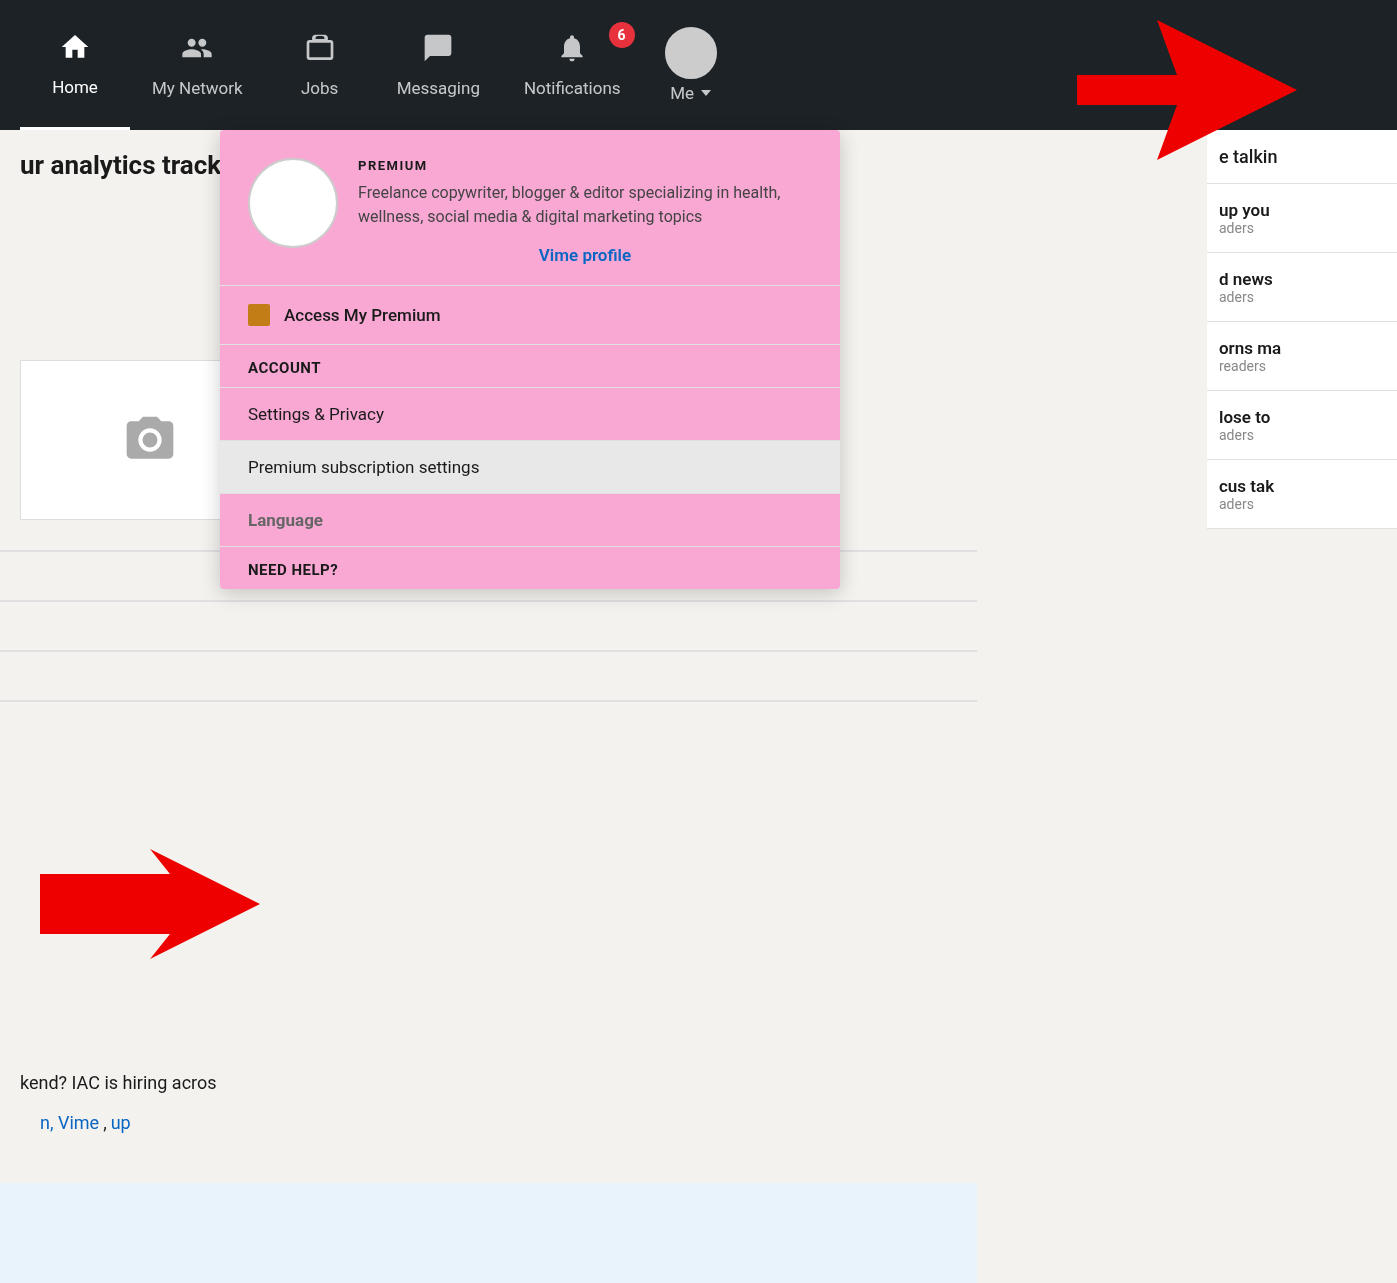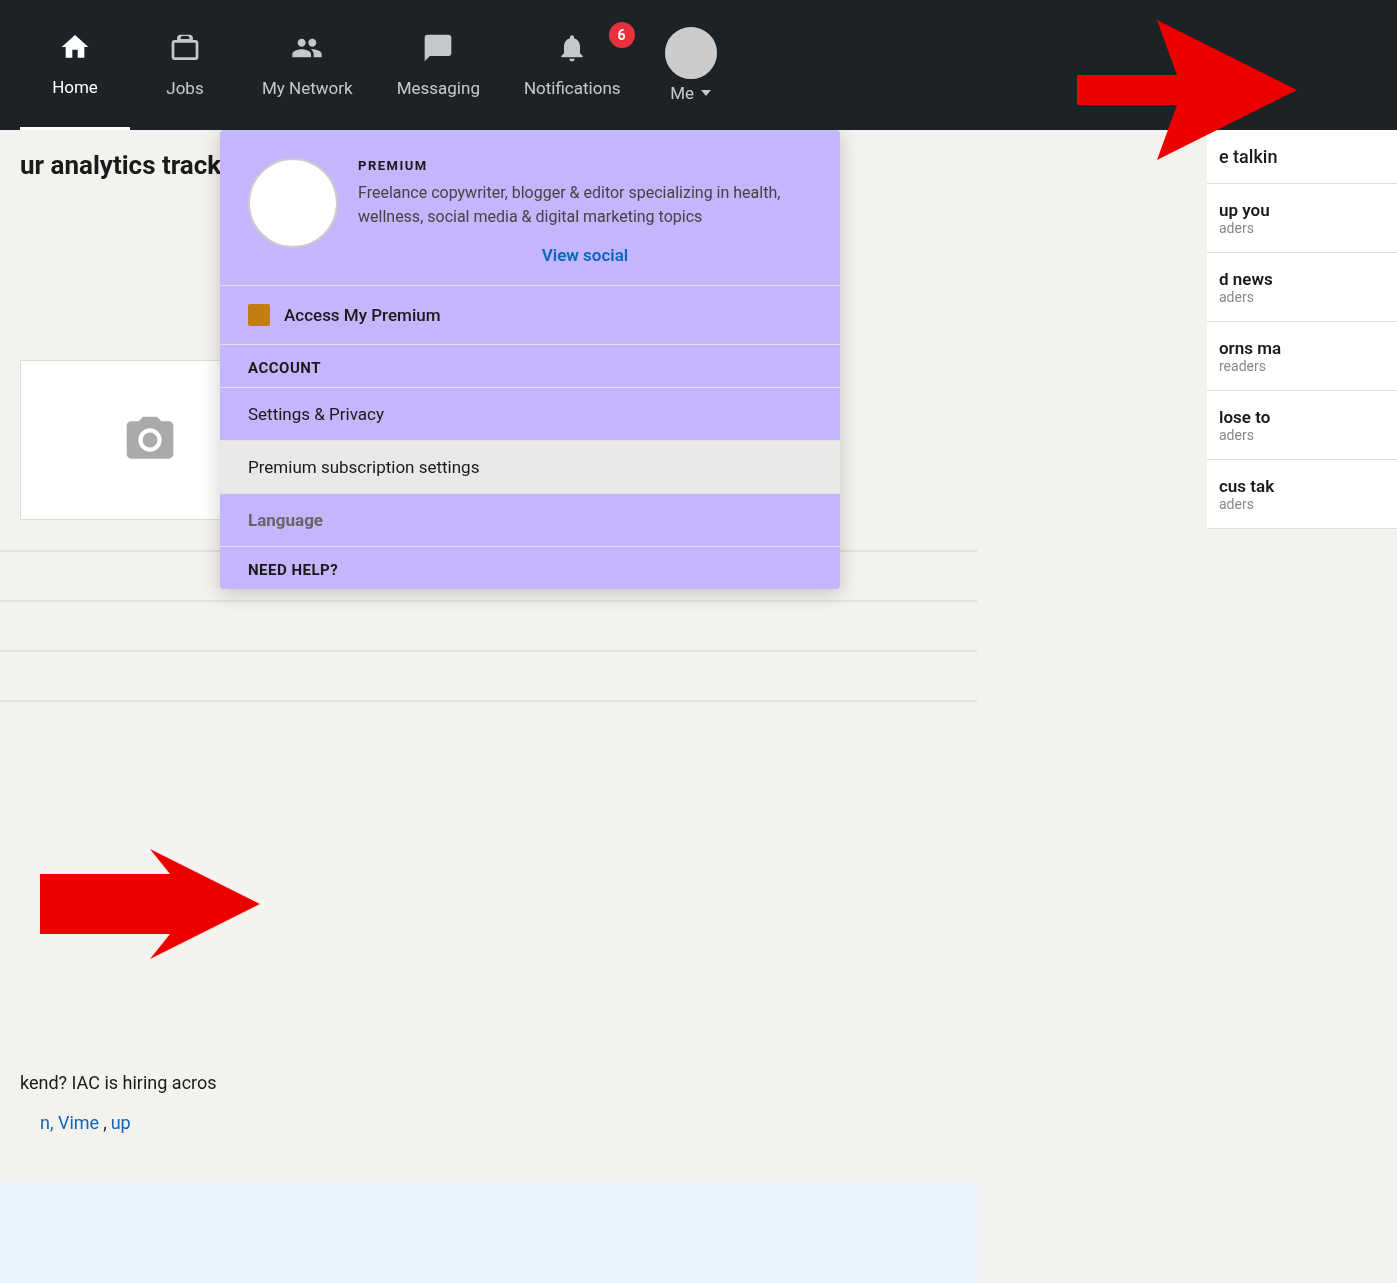--- a/index.html
+++ b/index.html
@@ -116,21 +116,21 @@
       font-size: 48px;
       color: #aaa;
     }
 
     
     .dropdown-overlay {
       position: absolute;
       top: 130px;
       left: 220px;
       width: 620px;
-      background: #c4b5fd;
+      background: #f9a8d4;
       box-shadow: 0 4px 20px rgba(0,0,0,0.2);
       border-radius: 4px;
       z-index: 200;
     }
 
     
     .dropdown-profile {
       display: flex;
       align-items: flex-start;
       padding: 28px 28px 20px 28px;
@@ -267,33 +267,33 @@
       <svg width="32" height="32" viewBox="0 0 24 24" fill="white">
           <path d="M10 20v-6h4v6h5v-8h3L12 3 2 12h3v8z"></path>
         </svg>
     </div>
     <span class="nav-label">Home</span>
   </div>
 
   <div class="nav-item">
     <div class="nav-icon">
       <svg width="32" height="32" viewBox="0 0 24 24" fill="rgba(255,255,255,0.75)">
-          <path d="M20 6h-2.18c.07-.44.18-.86.18-1.3C18 3.1 16.9 2 15.5 2h-7C7.1 2 6 3.1 6 4.7c0 .44.11.86.18 1.3H4c-1.1 0-2 .9-2 2v11c0 1.1.9 2 2 2h16c1.1 0 2-.9 2-2V8c0-1.1-.9-2-2-2zm-4.68-1.3c0 .17-.06.34-.09.5H8.77c-.03-.16-.09-.33-.09-.5C8.68 3.65 9.43 3 10.5 3h3c1.07 0 1.82.65 1.82 1.7zM20 19H4V8h16v11z"></path>
+          <path d="M16 11c1.66 0 2.99-1.34 2.99-3S17.66 5 16 5c-1.66 0-3 1.34-3 3s1.34 3 3 3zm-8 0c1.66 0 2.99-1.34 2.99-3S9.66 5 8 5C6.34 5 5 6.34 5 8s1.34 3 3 3zm0 2c-2.33 0-7 1.17-7 3.5V19h14v-2.5c0-2.33-4.67-3.5-7-3.5zm8 0c-.29 0-.62.02-.97.05 1.16.84 1.97 1.97 1.97 3.45V19h6v-2.5c0-2.33-4.67-3.5-7-3.5z"></path>
         </svg>
     </div>
-    <span class="nav-label">Jobs</span>
+    <span class="nav-label">My Network</span>
   </div>
 
   <div class="nav-item">
     <div class="nav-icon">
       <svg width="32" height="32" viewBox="0 0 24 24" fill="rgba(255,255,255,0.75)">
-          <path d="M16 11c1.66 0 2.99-1.34 2.99-3S17.66 5 16 5c-1.66 0-3 1.34-3 3s1.34 3 3 3zm-8 0c1.66 0 2.99-1.34 2.99-3S9.66 5 8 5C6.34 5 5 6.34 5 8s1.34 3 3 3zm0 2c-2.33 0-7 1.17-7 3.5V19h14v-2.5c0-2.33-4.67-3.5-7-3.5zm8 0c-.29 0-.62.02-.97.05 1.16.84 1.97 1.97 1.97 3.45V19h6v-2.5c0-2.33-4.67-3.5-7-3.5z"></path>
+          <path d="M20 6h-2.18c.07-.44.18-.86.18-1.3C18 3.1 16.9 2 15.5 2h-7C7.1 2 6 3.1 6 4.7c0 .44.11.86.18 1.3H4c-1.1 0-2 .9-2 2v11c0 1.1.9 2 2 2h16c1.1 0 2-.9 2-2V8c0-1.1-.9-2-2-2zm-4.68-1.3c0 .17-.06.34-.09.5H8.77c-.03-.16-.09-.33-.09-.5C8.68 3.65 9.43 3 10.5 3h3c1.07 0 1.82.65 1.82 1.7zM20 19H4V8h16v11z"></path>
         </svg>
     </div>
-    <span class="nav-label">My Network</span>
+    <span class="nav-label">Jobs</span>
   </div>
 
   <div class="nav-item">
     <div class="nav-icon">
       <svg width="32" height="32" viewBox="0 0 24 24" fill="rgba(255,255,255,0.75)">
           <path d="M20 2H4c-1.1 0-2 .9-2 2v18l4-4h14c1.1 0 2-.9 2-2V4c0-1.1-.9-2-2-2z"></path>
         </svg>
     </div>
     <span class="nav-label">Messaging</span>
   </div>
@@ -372,21 +372,21 @@
   </div>
 </div>
 
 <div class="dropdown-overlay">
 
   <div class="dropdown-profile">
     <div class="profile-avatar-circle"></div>
     <div class="profile-info">
       <div class="premium-badge">PREMIUM</div>
       <div class="profile-desc">Freelance copywriter, blogger &amp; editor specializing in health, wellness, social media &amp; digital marketing topics</div>
-      <a class="view-profile-btn">View social</a>
+      <a class="view-profile-btn">Vime profile</a>
     </div>
   </div>
 
   <div class="dropdown-premium">
     <div class="premium-icon"></div>
     <span>Access My Premium</span>
   </div>
 
   <div class="dropdown-section-header">ACCOUNT</div>
 

